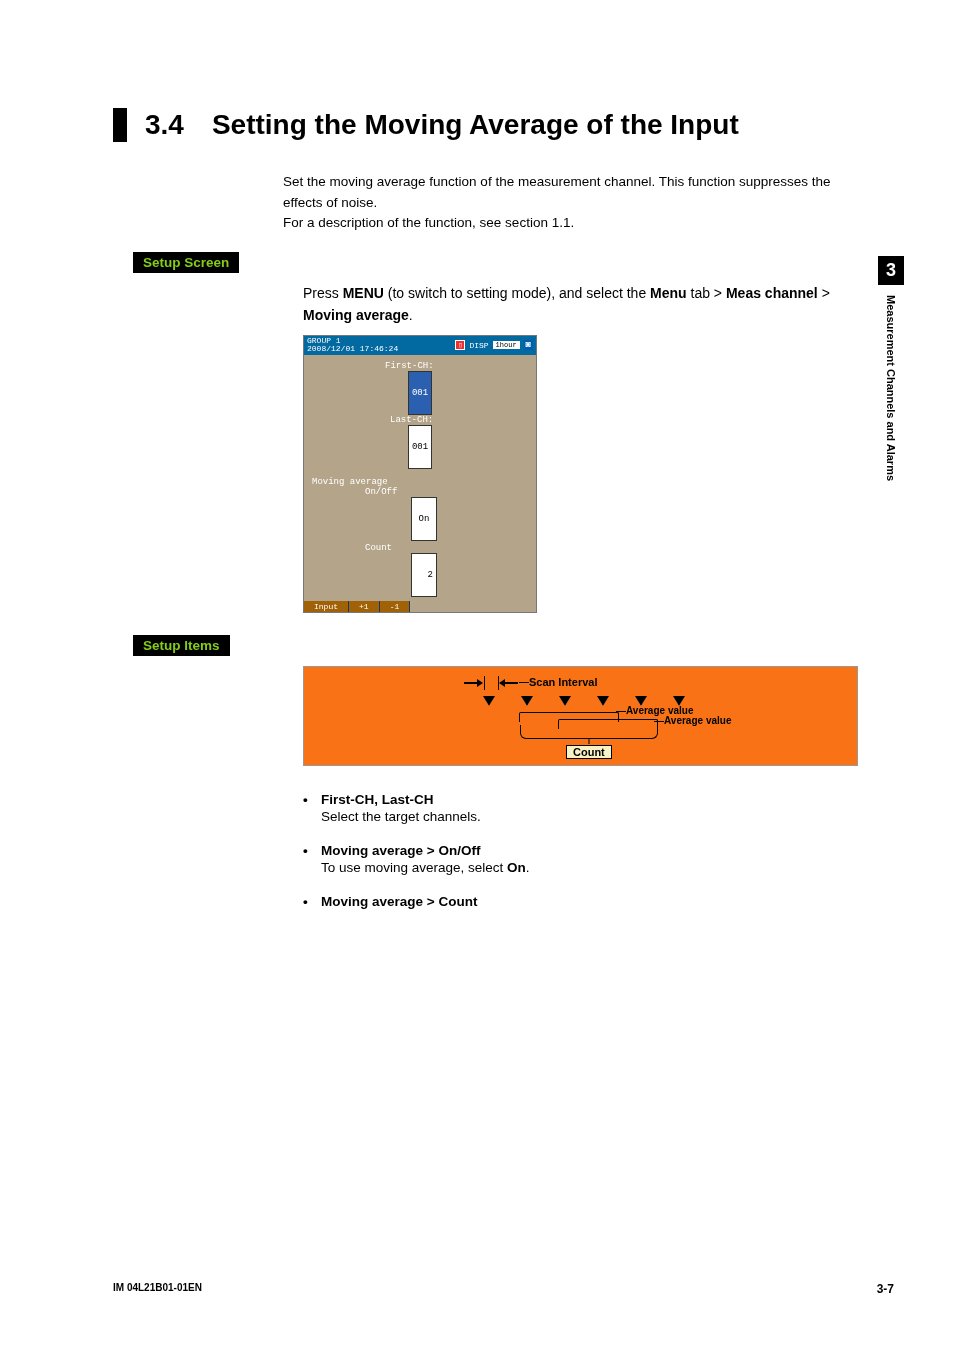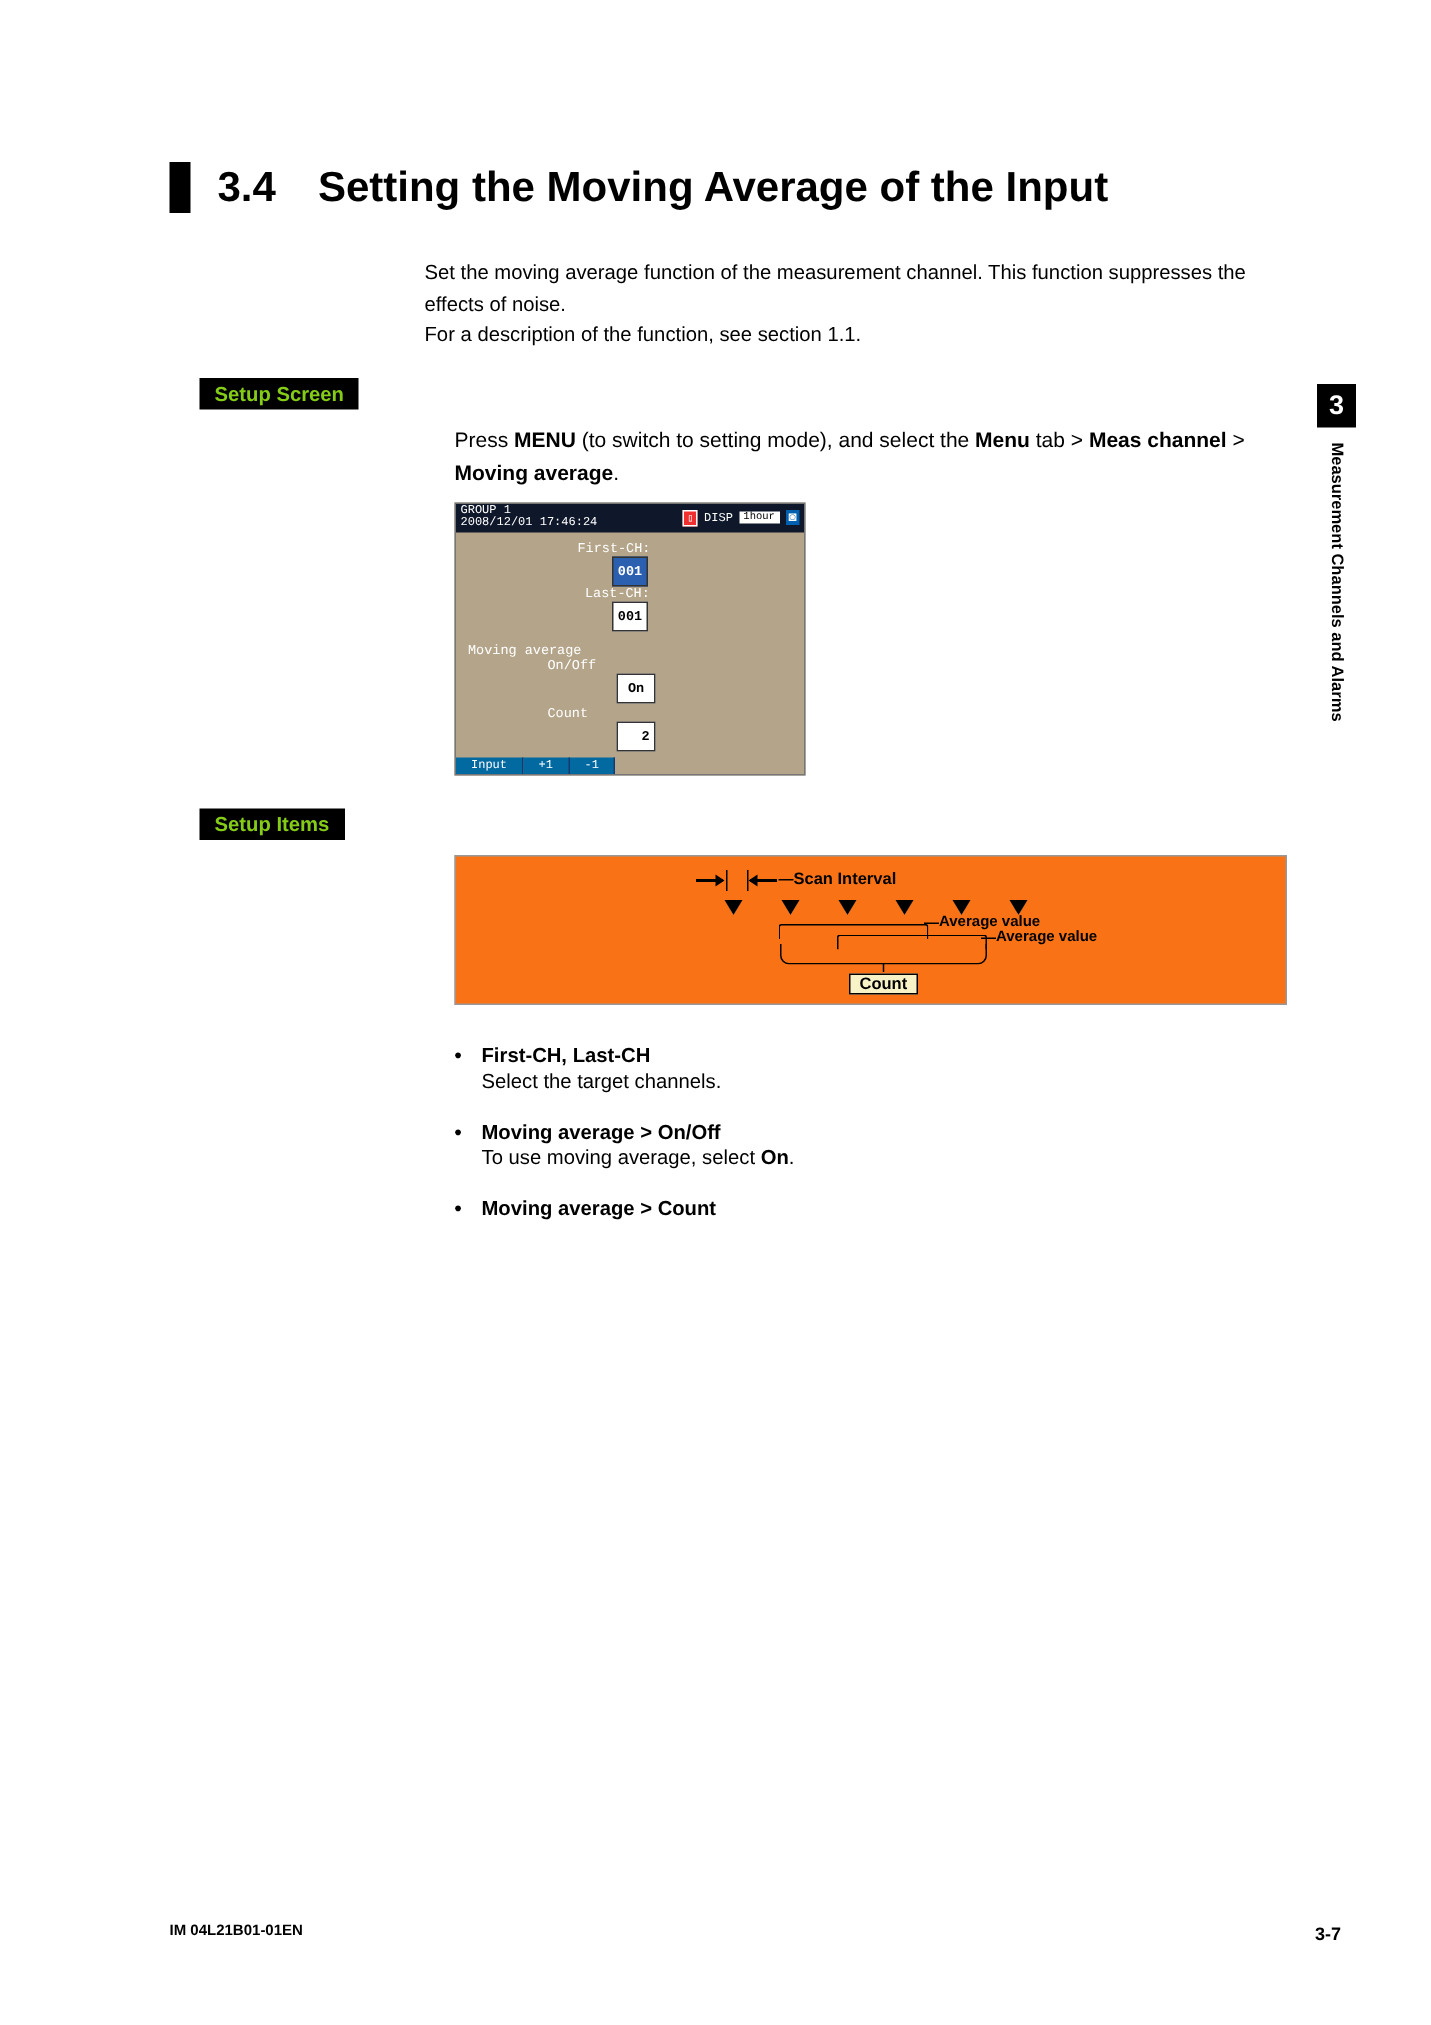--- a/index.html
+++ b/index.html
@@ -62,47 +62,47 @@
       margin-top: 8px;
       margin-bottom: 22px;
       width: 234px;
       background: #b4a58a;
       font-family: "Courier New", monospace;
       font-size: 9px;
       color: #fff;
       border: 1px solid #777;
     }
     .ss-top {
-      background: #0f172a;
+      background: #0369a1;
       display: flex;
       align-items: center;
       padding: 1px 3px;
       gap: 4px;
     }
     .ss-top-left { flex: 1; color: #fff; line-height: 1.05; font-size: 8px; }
     .ss-badge {
       background: #f03030; color: #fff; font-size: 7px; padding: 0 2px; border: 1px solid #fff;
     }
     .ss-disp { color: #fff; font-size: 8px; }
     .ss-btn1 { background: #fff; color: #000; font-size: 7px; padding: 0 3px; }
     .ss-btn2 { background: #0060b0; color: #fff; padding: 0 2px; font-size: 9px; }
     .ss-body { padding: 6px 8px 2px 8px; color: #fff; min-height: 140px; }
     .ss-row { display: flex; align-items: center; margin-bottom: 2px; flex-direction: column; }
     .ss-lbl { width: 70px; }
     .ss-field {
-      background: #fff; color: #000; border: 1px solid #333; min-width: 24px; padding: 4px 3px; text-align: right; font-weight: bold;
+      background: #fff; color: #000; border: 1px solid #333; min-width: 24px; padding: 16px 3px; text-align: right;
     }
     .ss-field.sel { background: #2b5fb0; color: #fff; }
     .ss-sub { margin-left: 8px; }
     .ss-bottom {
       display: flex; gap: 0;
     }
     .ss-bbtn {
       flex: 0 0 auto;
-      background: #0369a1; color: #fff; font-size: 8px;
+      background: #a16207; color: #fff; font-size: 8px;
       padding: 1px 10px; border-right: 1px solid #163a70;
     }
     .diagram-box {
       margin-left: 190px;
       background: #f97316;
       border: 1px solid #999;
       width: 555px;
       height: 100px;
       position: relative;
       margin-bottom: 26px;

